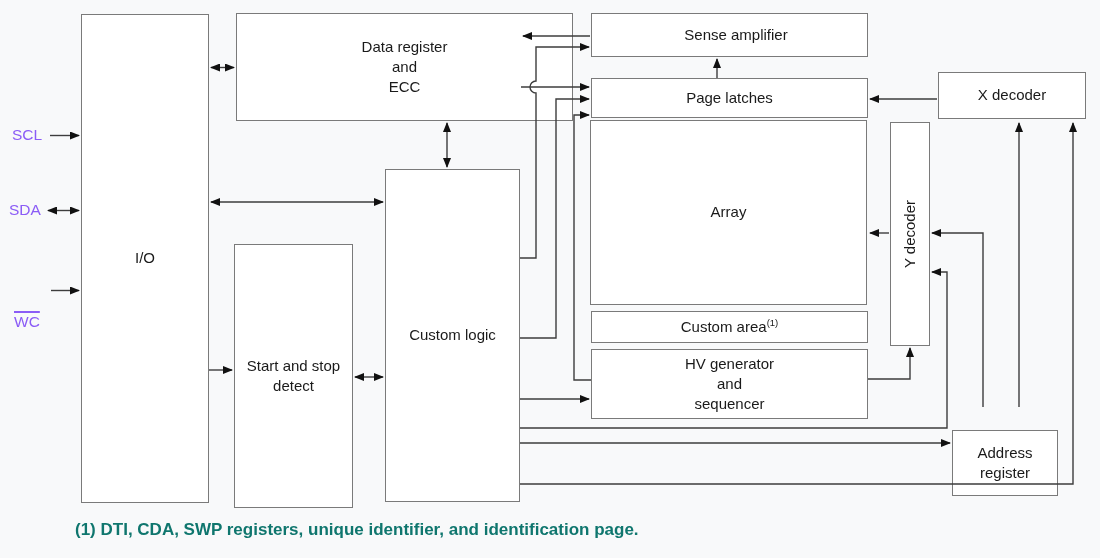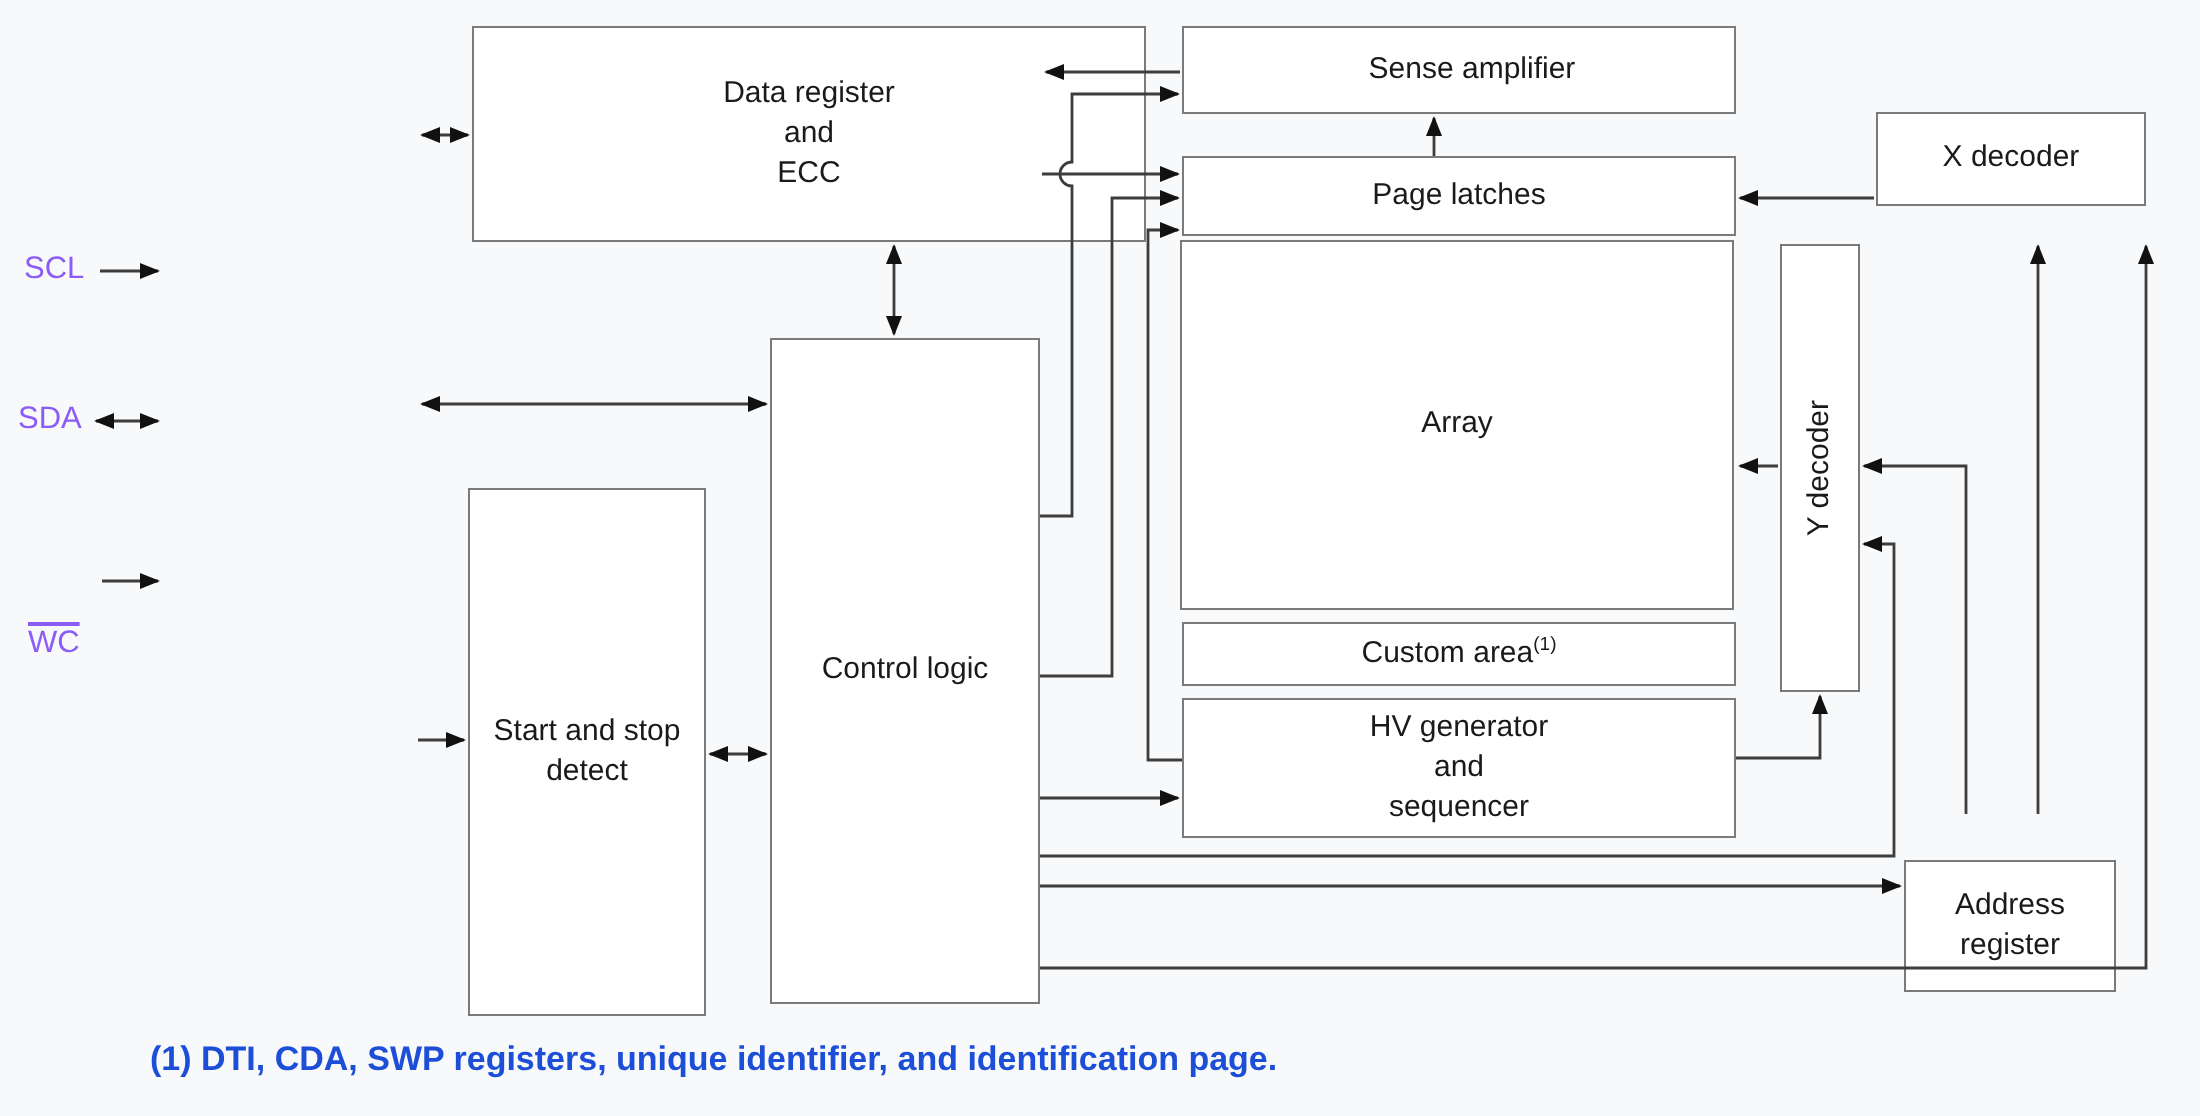--- a/index.html
+++ b/index.html
@@ -32,37 +32,40 @@
     font-size: 15.5px;
     color: #8b5cf6;
   }
   .overline { text-decoration: overline; text-decoration-thickness: 1.5px; }
   #wires { position: absolute; inset: 0; pointer-events: none; }
   .wire { stroke: #3d3d3d; stroke-width: 1.4; fill: none; }
   .footnote {
     position: absolute;
     left: 75px; top: 520px;
     font-size: 17px; font-weight: bold;
-    color: #1d4ed8;
+    color: #0f766e;
   }
 </style>
 </head>
 <body>
 
 <div id="stage">
 
+  <div class="box" style="left:81px; top:14px; width:128px; height:489px;">
+    <span class="lbl">I/O</span>
+  </div>
 
   <div class="box" style="left:236px; top:13px; width:337px; height:108px;">
     <span class="lbl">Data register
 and
 ECC</span>
   </div>
 
   <div class="box" style="left:385px; top:169px; width:135px; height:333px;">
-    <span class="lbl">Control logic</span>
+    <span class="lbl">Custom logic</span>
   </div>
 
   <div class="box" style="left:234px; top:244px; width:119px; height:264px;">
     <span class="lbl">Start and stop
 detect</span>
   </div>
 
   <div class="box" style="left:591px; top:13px; width:277px; height:44px;padding-left:13px;">
     <span class="lbl">Sense amplifier</span>
   </div>
@@ -82,21 +85,21 @@
   <div class="box" style="left:591px; top:349px; width:277px; height:70px;">
     <span class="lbl">HV generator
 and
 sequencer</span>
   </div>
 
   <div class="box" style="left:890px; top:122px; width:40px; height:224px;">
     <span class="lbl rot">Y decoder</span>
   </div>
 
-  <div class="box" style="left:938px; top:56px; width:135px; height:47px;">
+  <div class="box" style="left:938px; top:72px; width:148px; height:47px;">
     <span class="lbl">X decoder</span>
   </div>
 
   <div class="box" style="left:952px; top:430px; width:106px; height:66px;">
     <span class="lbl">Address
 register</span>
   </div>
 
   <span class="sig" style="left:12px; top:126px;">SCL</span>
   <span class="sig" style="left:9px; top:201px;">SDA</span>

